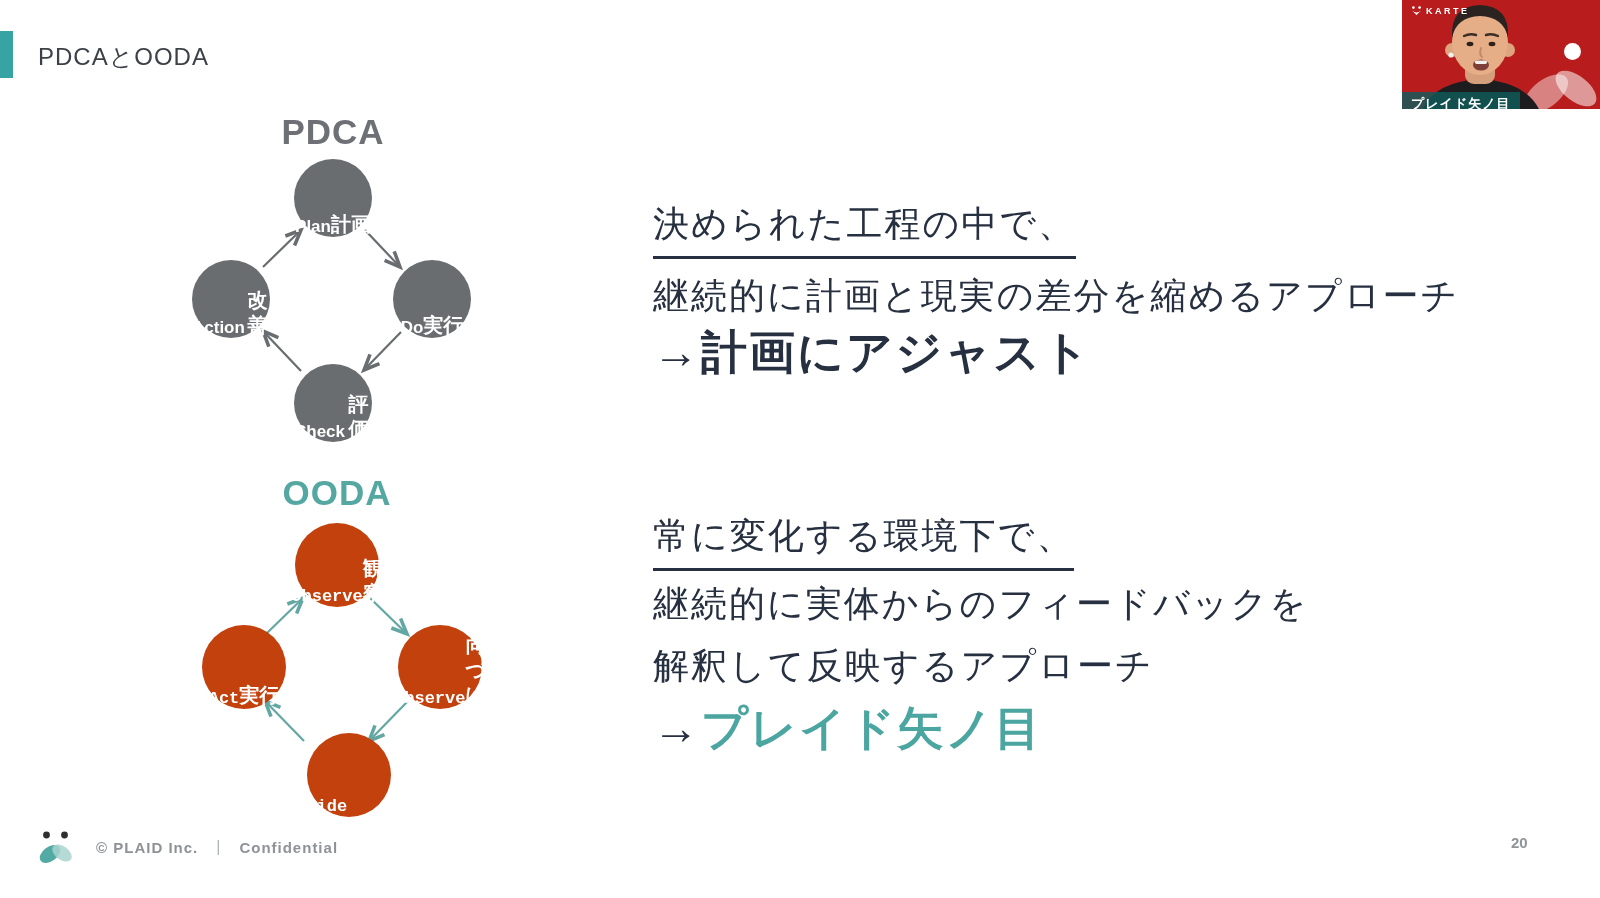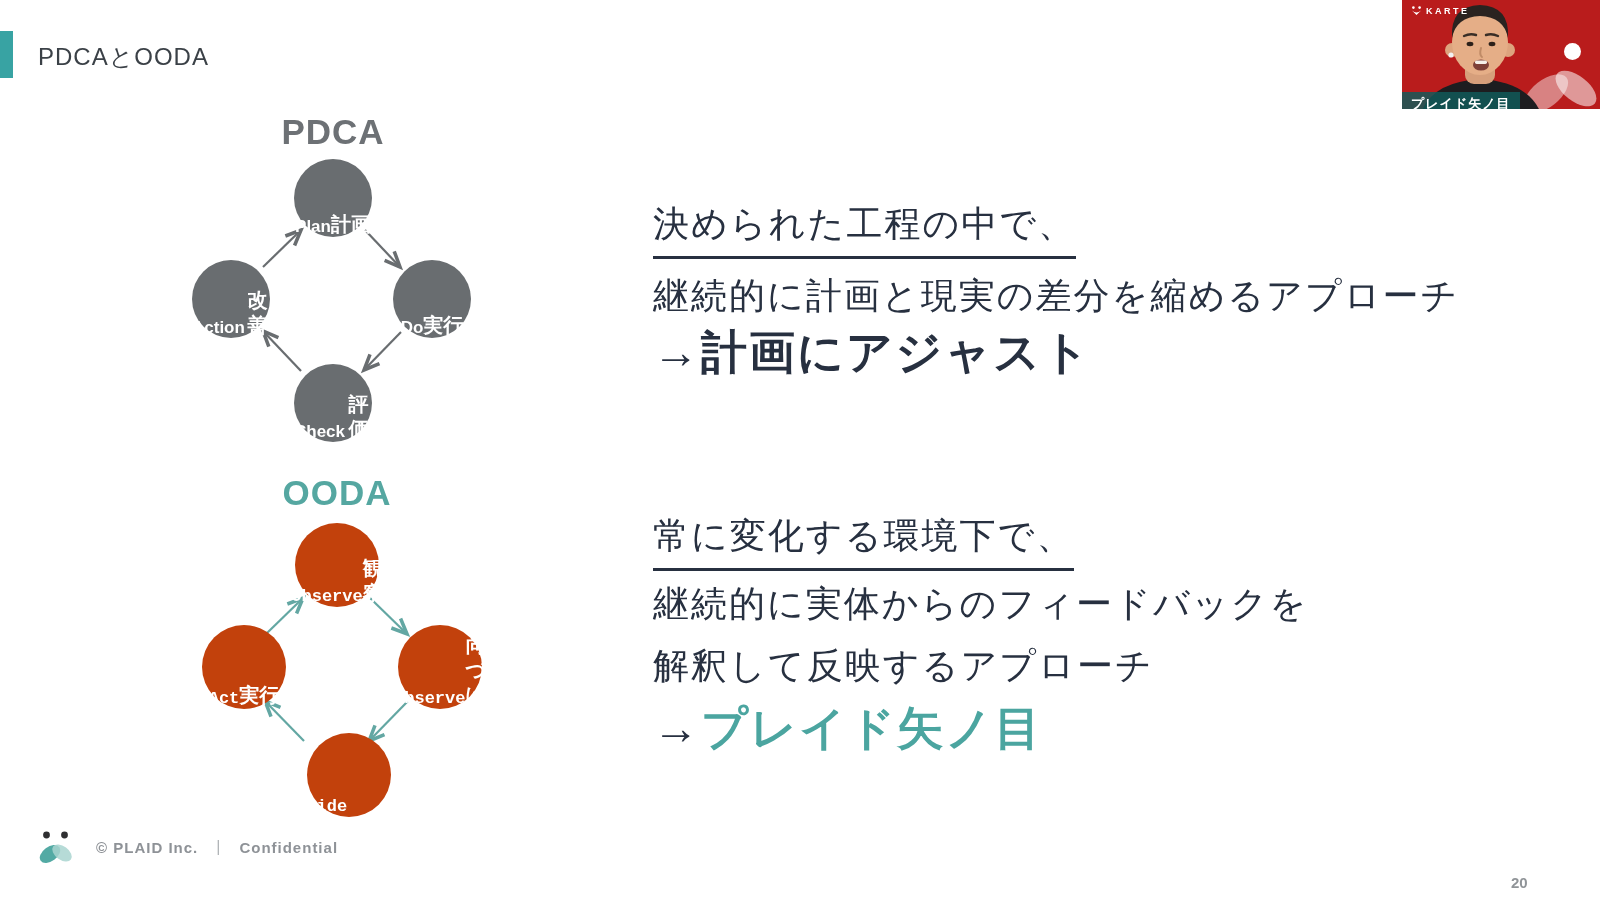--- a/index.html
+++ b/index.html
@@ -62,21 +62,21 @@
     position:absolute; left:0; top:92px; height:24px; padding:0 9px; z-index:5;
     background:rgba(16,92,92,0.82); color:#ffffff; font-size:13px; font-weight:bold;
     display:flex; align-items:center; letter-spacing:1px;
   }
 
   
   .footer { position:absolute; left:38px; top:828px; display:flex; align-items:center; }
   .plaid-logo { margin-right:16px; }
   .footer-text { font-size:15px; font-weight:bold; color:#8e9297; letter-spacing:1px; }
   .footer-divider { margin:0 18px; color:#b0b4b7; font-size:16px; font-weight:normal; }
-  .page-number { position:absolute; left:1511px; top:834px; font-size:15px; color:#909498; font-weight:bold;margin-top:40px; }
+  .page-number { position:absolute; left:1511px; top:834px; font-size:15px; color:#909498; font-weight:bold; }
 </style>
 </head>
 <body>
 
 <div class="slide">
 
   <div class="accent-bar"></div>
   <div class="slide-title">PDCAとOODA</div>
 
   <div class="diagram" style="left:170px; top:110px; width:330px; height:345px;">

